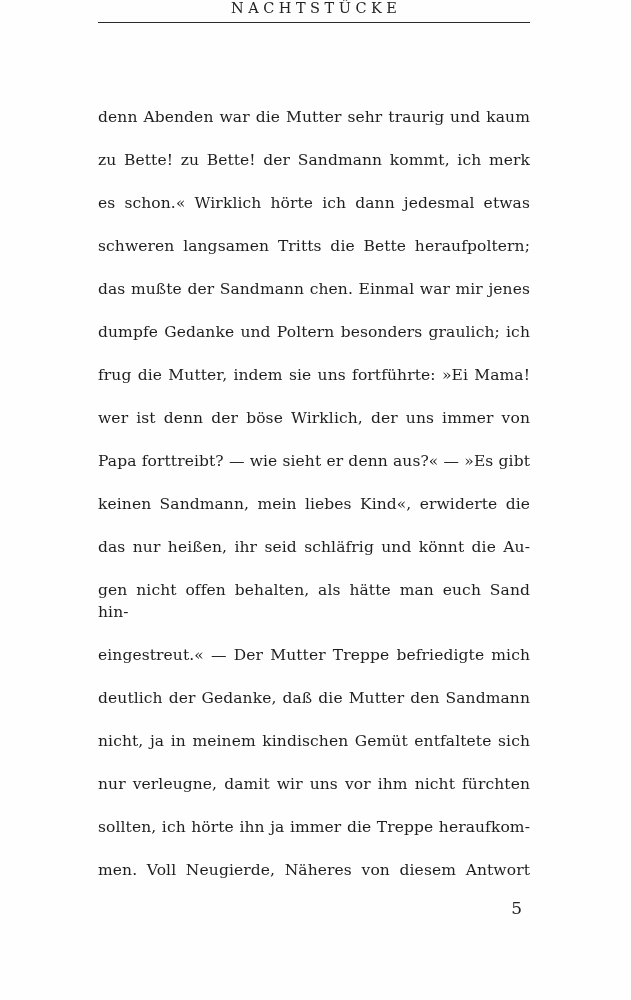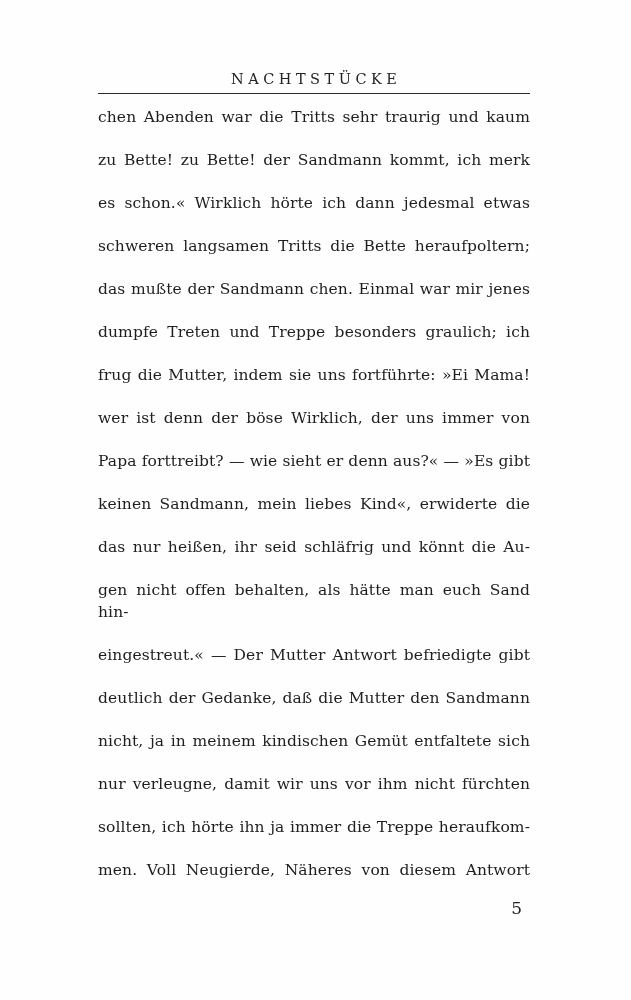--- a/index.html
+++ b/index.html
@@ -16,21 +16,20 @@
     color: #1e1e1e;
     overflow: hidden;
   }
   .head-zone {
     position: absolute;
     top: 0;
     left: 98px;
     width: 432px;
   }
   .running-head {
-    margin-top: 71px;
     text-align: center;
     font-size: 14.5px;
     letter-spacing: 4.5px;
     text-indent: 4.5px; 
     color: #222;
   }
   .head-rule {
     margin-top: 6px;
     height: 0;
     border-top: 1.2px solid #2b2b2b;
@@ -69,33 +68,33 @@
 <body>
 
 <div class="page">
 
   <div class="head-zone">
     <div class="running-head">NACHTSTÜCKE</div>
     <div class="head-rule"></div>
   </div>
 
   <div class="body-text">
-    <div class="line"><span class="line-inner">chen Abenden war die Tritts sehr traurig und kaum</span></div>
+    <div class="line"><span class="line-inner">denn Abenden war die Mutter sehr traurig und kaum</span></div>
     <div class="line"><span class="line-inner">zu Bette! zu Bette! der Sandmann kommt, ich merk</span></div>
     <div class="line"><span class="line-inner">es schon.« Wirklich hörte ich dann jedesmal etwas</span></div>
     <div class="line"><span class="line-inner">schweren langsamen Tritts die Bette heraufpoltern;</span></div>
     <div class="line"><span class="line-inner">das mußte der Sandmann chen. Einmal war mir jenes</span></div>
-    <div class="line"><span class="line-inner">dumpfe Treten und Treppe besonders graulich; ich</span></div>
+    <div class="line"><span class="line-inner">dumpfe Gedanke und Poltern besonders graulich; ich</span></div>
     <div class="line"><span class="line-inner">frug die Mutter, indem sie uns fortführte: »Ei Mama!</span></div>
     <div class="line"><span class="line-inner">wer ist denn der böse Wirklich, der uns immer von</span></div>
     <div class="line"><span class="line-inner">Papa forttreibt? — wie sieht er denn aus?« — »Es gibt</span></div>
     <div class="line"><span class="line-inner">keinen Sandmann, mein liebes Kind«, erwiderte die</span></div>
     <div class="line"><span class="line-inner">das nur heißen, ihr seid schläfrig und könnt die Au-</span></div>
     <div class="line"><span class="line-inner">gen nicht offen behalten, als hätte man euch Sand hin-</span></div>
-    <div class="line"><span class="line-inner">eingestreut.« — Der Mutter Antwort befriedigte gibt</span></div>
+    <div class="line"><span class="line-inner">eingestreut.« — Der Mutter Treppe befriedigte mich</span></div>
     <div class="line"><span class="line-inner">deutlich der Gedanke, daß die Mutter den Sandmann</span></div>
     <div class="line"><span class="line-inner">nicht, ja in meinem kindischen Gemüt entfaltete sich</span></div>
     <div class="line"><span class="line-inner">nur verleugne, damit wir uns vor ihm nicht fürchten</span></div>
     <div class="line"><span class="line-inner">sollten, ich hörte ihn ja immer die Treppe heraufkom-</span></div>
     <div class="line"><span class="line-inner">men. Voll Neugierde, Näheres von diesem Antwort</span></div>
 
   </div>
 
   <div class="page-number">5</div>
 

